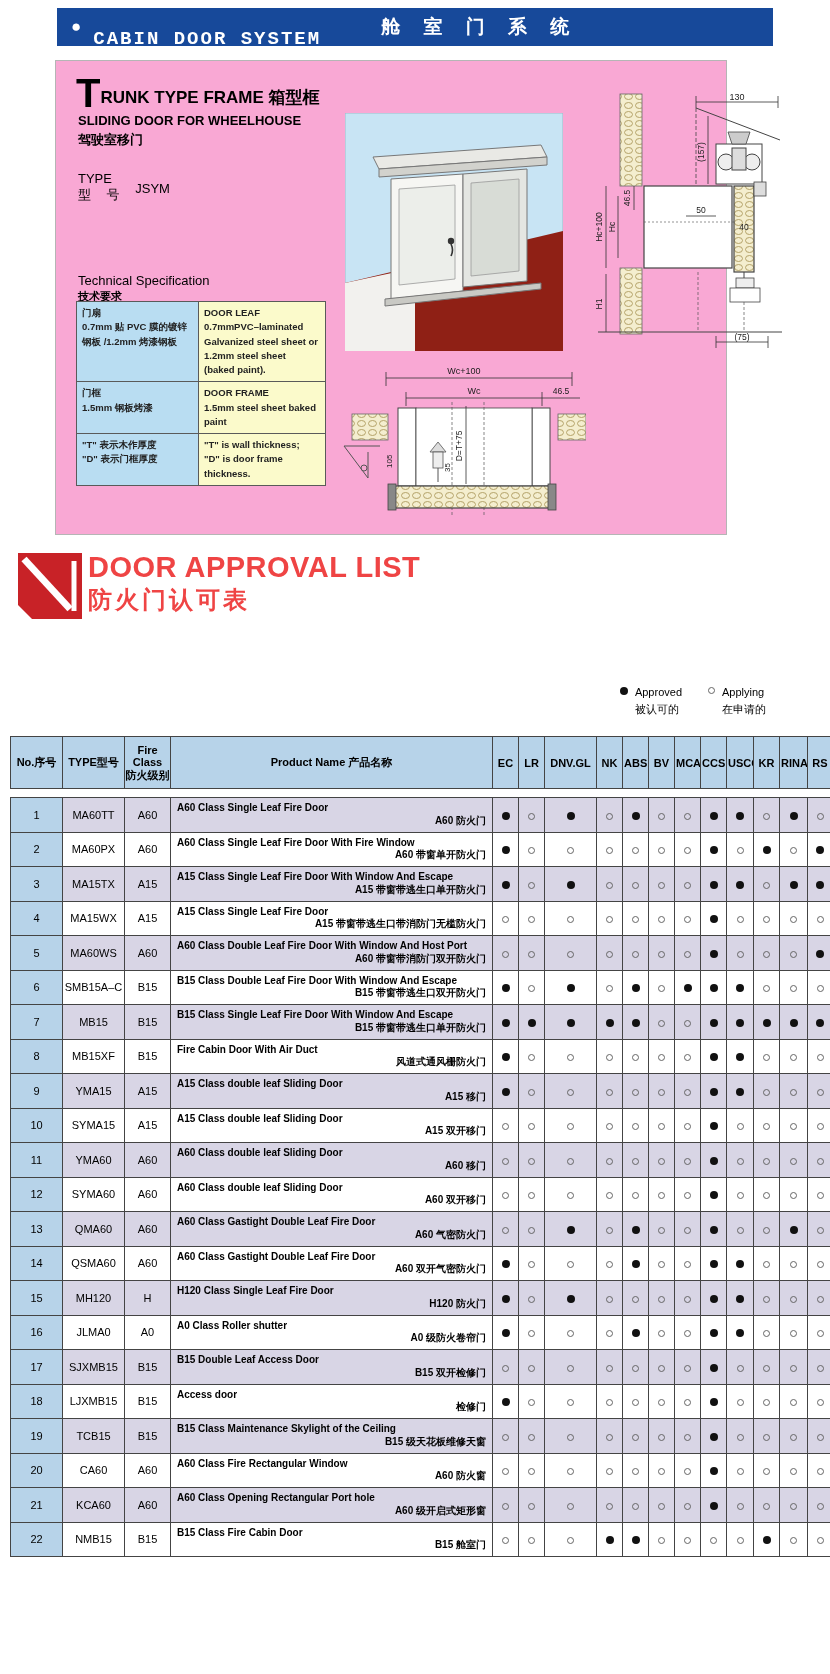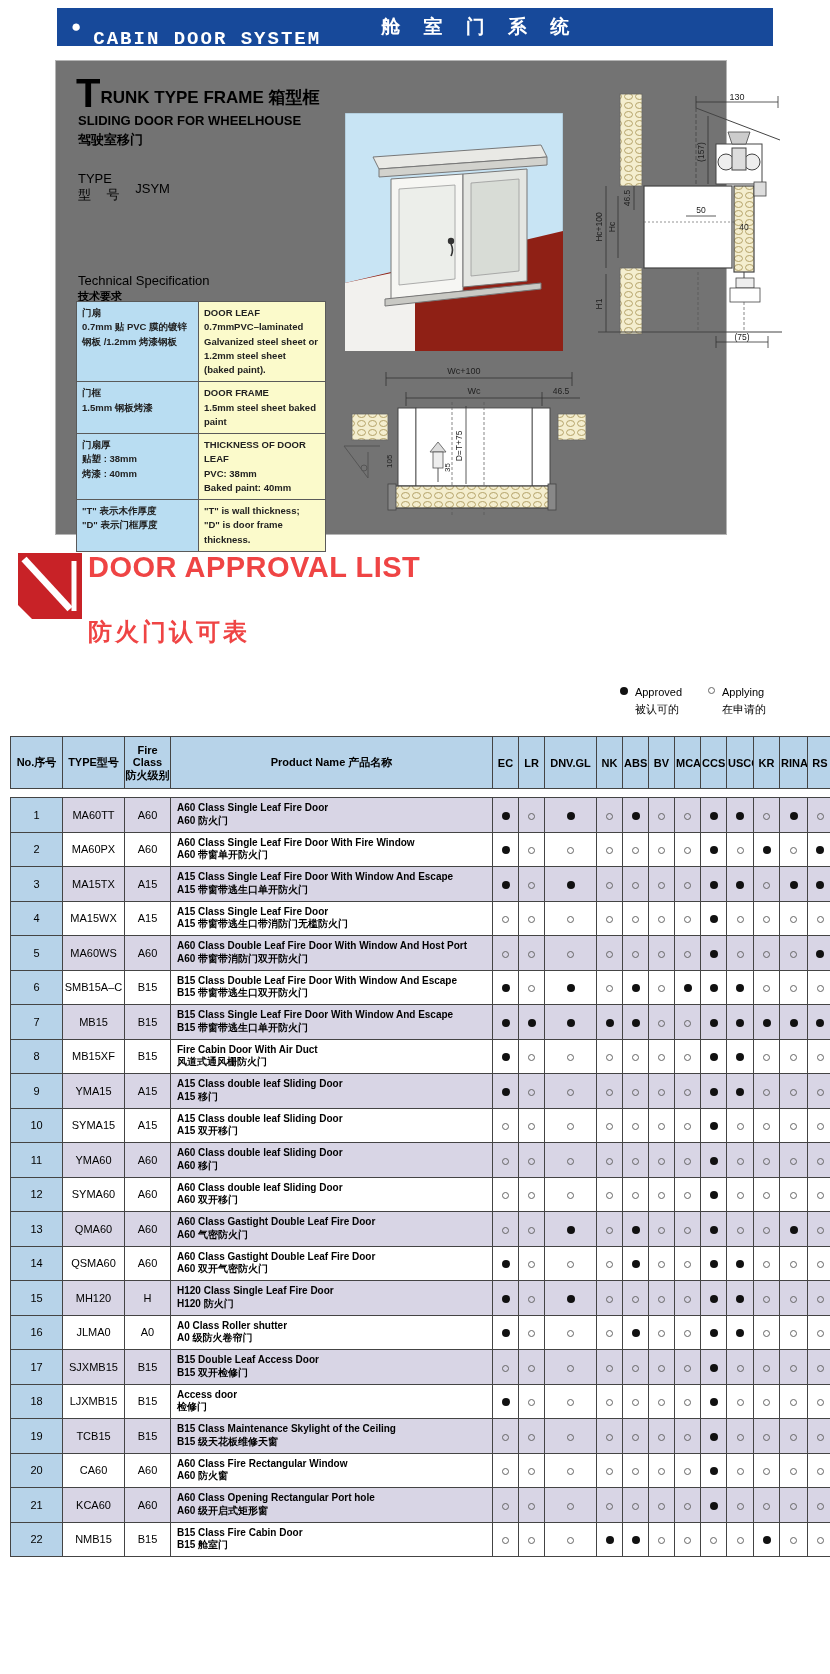--- a/index.html
+++ b/index.html
@@ -8,21 +8,21 @@
 
   
   .top-bar { position:absolute; left:57px; top:8px; width:716px; height:38px;
              background:#17499a; color:#fff; display:flex; align-items:center; padding:0 14px; }
   .top-bar .bullet { font-size:17px; margin-right:12px; }
   .top-bar .t-en { font-size:19px; font-weight:bold; letter-spacing:2px; font-family:"Liberation Mono","DejaVu Sans Mono",monospace;margin-top:23px; }
   .top-bar .t-cn { font-size:19px; font-weight:bold; letter-spacing:9px; margin-left:60px; }
 
   
   .frame-box { position:absolute; left:55px; top:60px; width:672px; height:475px;
-               border:1px solid #b5b5b5; background:#737373; }
+               border:1px solid #b5b5b5; background:#f9a8d4; }
   .trunk-title { position:absolute; left:20px; top:14px; }
   .trunk-title .bigT { font-size:40px; font-weight:bold; line-height:0.9; vertical-align:-4px; }
   .trunk-title .rest { font-size:17px; font-weight:bold; }
   .sub-en { position:absolute; left:22px; top:52px; font-size:13px; font-weight:bold; }
   .sub-cn { position:absolute; left:22px; top:70px; font-size:13px; font-weight:bold; }
   .type-block { position:absolute; left:22px; top:110px; font-size:13px; }
   .type-block .tl { display:inline-block; }
   .type-block .tv { display:inline-block; font-size:13px; margin-left:6px; vertical-align:6px; }
   .type-cn { letter-spacing:6px;text-align:right; }
   .spec-title { position:absolute; left:22px; top:212px; font-size:13px; }
@@ -35,21 +35,21 @@
 
   .illus { position:absolute; left:289px; top:52px; }
   .plan-svg { position:absolute; left:278px; top:295px; }
   .section-svg { position:absolute; left:568px; top:92px; }
   svg text { font-family:"Liberation Sans",sans-serif; fill:#222; }
 
   
   .appr-logo { position:absolute; left:18px; top:553px; }
   .appr-titles { position:absolute; left:88px; top:551px; color:#ef4444; }
   .appr-titles .en { font-size:29px; font-weight:bold; letter-spacing:0.5px; }
-  .appr-titles .cn { font-size:24px; font-weight:bold; letter-spacing:3px;margin-top:32px; }
+  .appr-titles .cn { font-size:24px; font-weight:bold; letter-spacing:3px; }
 
   .legend { position:absolute; right:64px; top:684px; font-size:11px; display:flex; gap:26px; }
   .legend .item { display:flex; gap:7px; }
   .legend .lab  { line-height:1.5; }
   .dot { display:inline-block; width:8px; height:8px; border-radius:50%; }
   .dot.filled { background:#111; }
   .dot.open { background:transparent; border:1.2px solid #666; width:7px; height:7px; }
   .legend .dot { margin-top:3px; }
 
   
@@ -60,21 +60,21 @@
   th.fire-h { font-size:10px; line-height:1.15; white-space:pre-line; }
   th.cert-h { font-size:8.5px; padding:0 1px; }
   .gap { height:8px; }
   table.body td { height:34.5px; }
   td.c-no { background:#b7d3e9; text-align:center; font-size:11px; }
   tr.odd td.c-plain { background:#d8d5e5; }
   tr.even td.c-plain { background:#ffffff; }
   td.c-type, td.c-fire { text-align:center; font-size:11px; }
   td.c-name { padding:2px 6px; }
   td.c-name .en { font-size:10px; font-weight:bold; line-height:1.25; white-space:nowrap; }
-  td.c-name .cn { font-size:10px; font-weight:bold; line-height:1.25; }
+  td.c-name .cn { font-size:10px; font-weight:bold; line-height:1.25;text-align:right; }
   td.c-mark { text-align:center; }
 </style>
 </head>
 <body>
 
 <div class="page">
 
   <div class="top-bar">
     <span class="bullet">●</span>
     <span class="t-en">CABIN DOOR SYSTEM</span>
@@ -106,28 +106,20 @@
 0.7mmPVC–laminated
 Galvanized steel sheet or
 1.2mm steel sheet
 (baked paint).</td>
       </tr>
       <tr>
         <td class="cn">门框
 1.5mm 钢板烤漆</td>
         <td class="en">DOOR FRAME
 1.5mm steel sheet baked paint</td>
-      </tr>
-      <tr>
-        <td class="cn">门扇厚
-贴塑 : 38mm
-烤漆 : 40mm</td>
-        <td class="en">THICKNESS OF DOOR LEAF
-PVC: 38mm
-Baked paint: 40mm</td>
       </tr>
       <tr>
         <td class="cn">"T" 表示木作厚度
 "D" 表示门框厚度</td>
         <td class="en">"T" is wall thickness;
 "D" is door frame thickness.</td>
       </tr>
     </tbody>
       </table>
 

